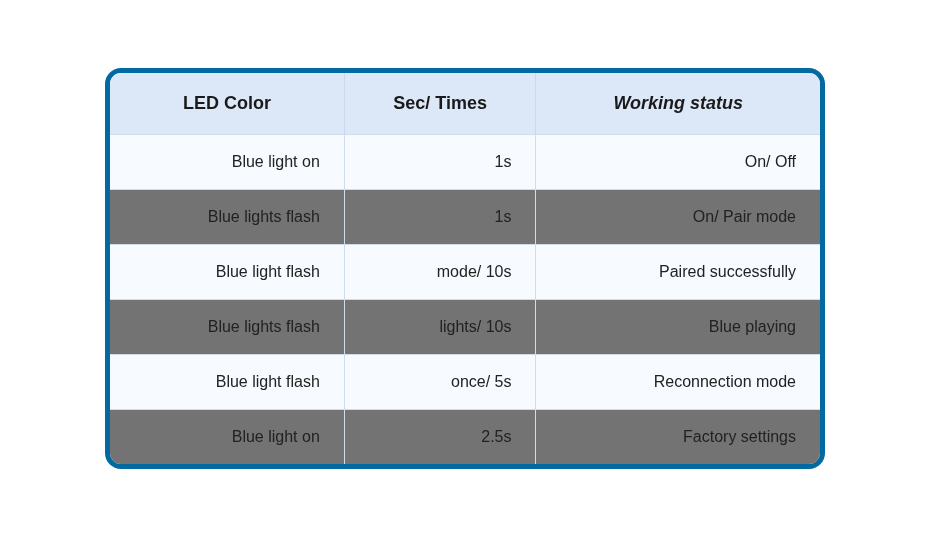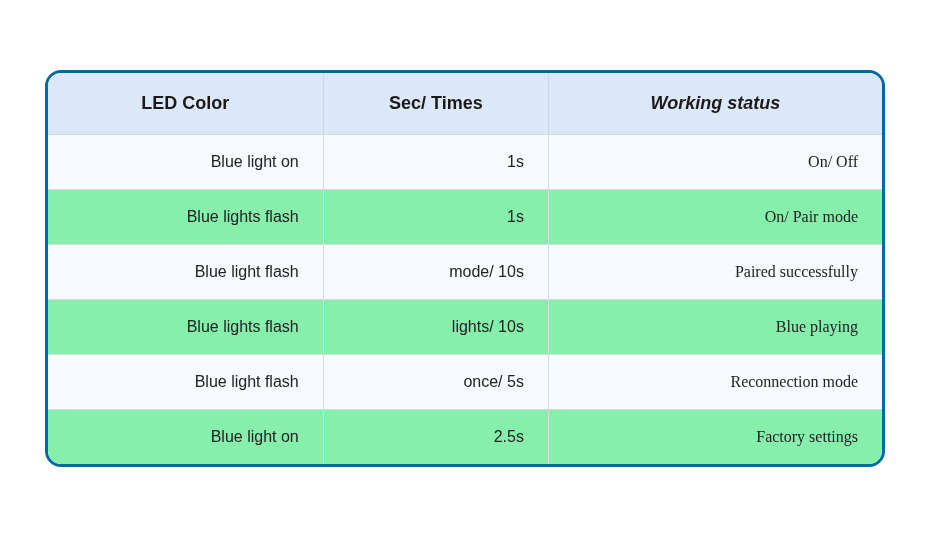--- a/index.html
+++ b/index.html
@@ -15,23 +15,23 @@
       display: flex;
       align-items: center;
       justify-content: center;
       font-family: 'Segoe UI', Arial, sans-serif;
     }
 
     .table-container {
       background: #eef3fb;
       border-radius: 16px;
       padding: 0;
-      width: 840px;
+      width: 720px;
       overflow: hidden;
-      border: 3px solid #0369a1;
+      border: 5px solid #0369a1;
     }
 
     table {
       width: 100%;
       border-collapse: collapse;
     }
 
     thead tr {
       background: #dce8f8;
     }
@@ -44,39 +44,38 @@
       text-align: center;
       border-right: 1px solid #c8d8ed;
     }
 
     thead th:last-child {
       border-right: none;
       font-style: italic;
     }
 
     tbody tr {
-      background: #86efac;
+      background: #737373;
       border-top: 1px solid #d0dcea;
     }
 
     tbody tr:nth-child(odd) {
       background: #f7faff;
     }
 
     tbody td {
       padding: 18px 24px;
       font-size: 16px;
       color: #222222;
       text-align: right;
       border-right: 1px solid #d0dcea;
     }
 
     tbody td:last-child {
       border-right: none;
-      font-family: Liberation Serif, serif;
     }
 
     .col-led {
       width: 33%;
     }
     .col-sec {
       width: 27%;
       margin-top: 20px;
     }
     .col-status {

